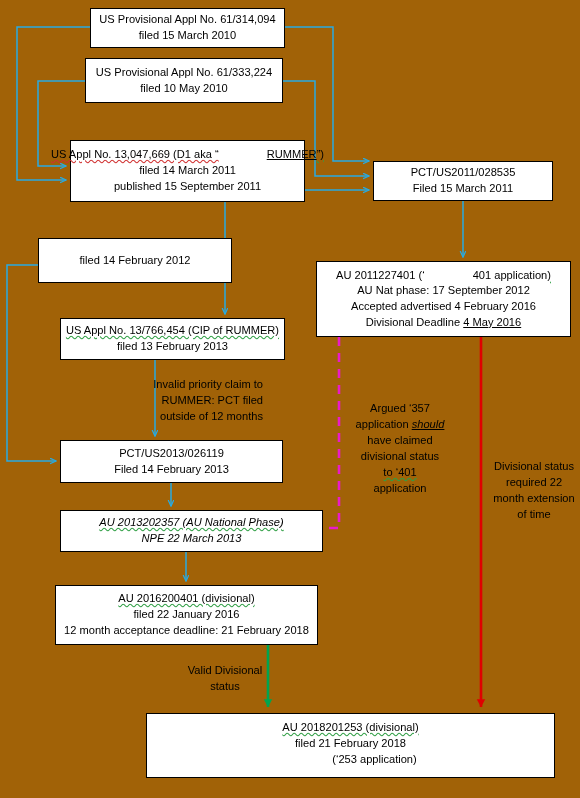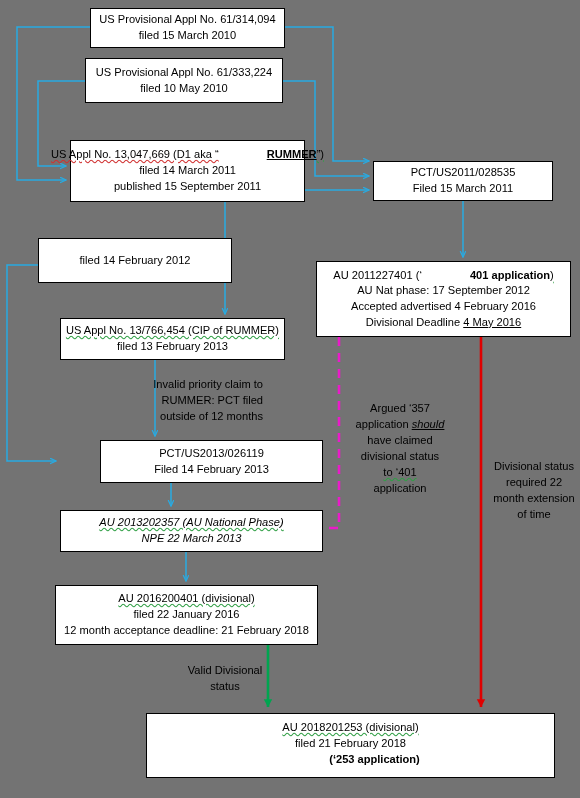--- a/index.html
+++ b/index.html
@@ -7,21 +7,21 @@
     padding: 0;
     background: #ffffff;
   }
   body {
     font-family: "Liberation Sans", sans-serif;
   }
   #canvas {
     position: relative;
     width: 580px;
     height: 798px;
-    background: #737373;
+    background: #a16207;
     overflow: hidden;
   }
   #wires {
     position: absolute;
     left: 0;
     top: 0;
     width: 580px;
     height: 798px;
     pointer-events: none;
   }
@@ -36,21 +36,21 @@
     align-items: center;
     justify-content: center;
     text-align: center;
     font-size: 11.1px;
     line-height: 1.42;
     z-index: 3;
   }
   .node .ln {
     white-space: nowrap;
   }
-  .b { font-weight: bold; padding-left: 48px; }
+  .b { font-weight: normal; padding-left: 48px; }
   .u { text-decoration: underline; }
   .i { font-style: italic; }
   .sq { text-decoration: underline; text-decoration-style: wavy; text-decoration-color: #d03030; }
   .sqg { text-decoration: underline; text-decoration-style: wavy; text-decoration-color: #2f9e44; }
   .note {
     position: absolute;
     color: #000000;
     font-size: 11.1px;
     line-height: 1.45;
     text-align: center;
@@ -141,21 +141,21 @@
 
   <div class="node" style="left:38px; top:238px; width:194px; height:45px;">
     <div class="ln">filed 14 February 2012</div>
   </div>
 
   <div class="node" style="left:60px; top:318px; width:225px; height:42px;">
     <div class="ln sqg">US Appl No. 13/766,454 (CIP of RUMMER)</div>
     <div class="ln">filed 13 February 2013</div>
   </div>
 
-  <div class="node" style="left:60px; top:440px; width:223px; height:43px;margin-left:40px;">
+  <div class="node" style="left:60px; top:440px; width:223px; height:43px;">
     <div class="ln">PCT/US2013/026119</div>
     <div class="ln">Filed 14 February 2013</div>
   </div>
 
   <div class="node" style="left:60px; top:510px; width:263px; height:42px;font-style:italic;">
     <div class="ln sqg">AU 2013202357 (AU National Phase)</div>
     <div class="ln">NPE 22 March 2013</div>
   </div>
 
   <div class="node" style="left:55px; top:585px; width:263px; height:60px;align-items:center;">

